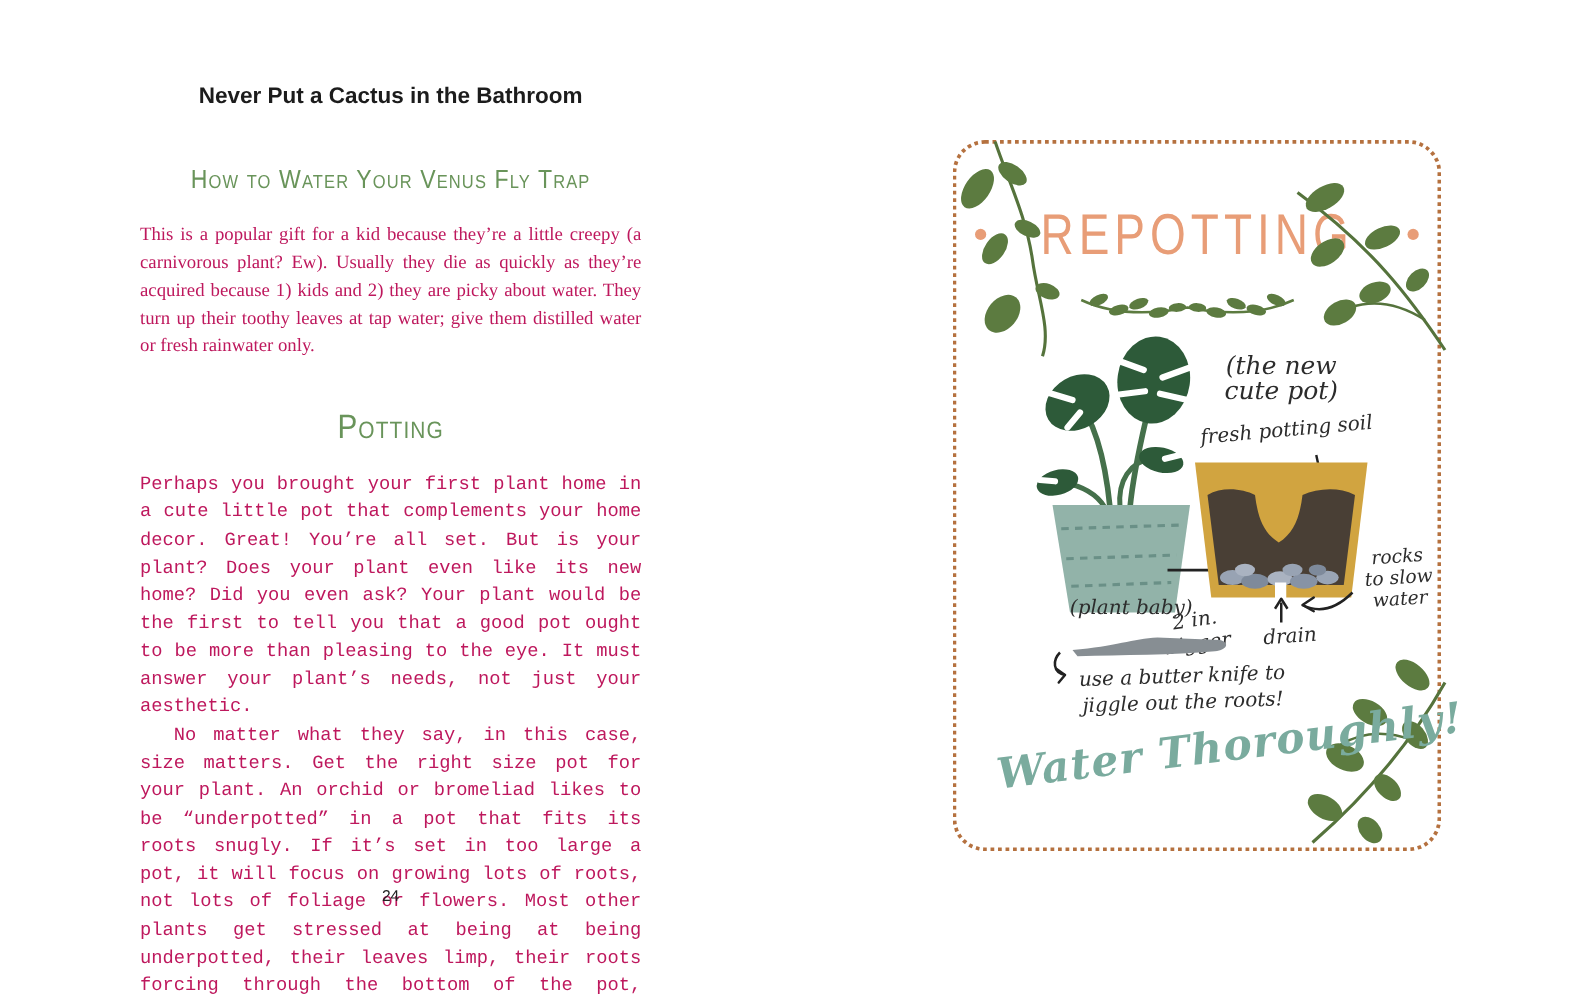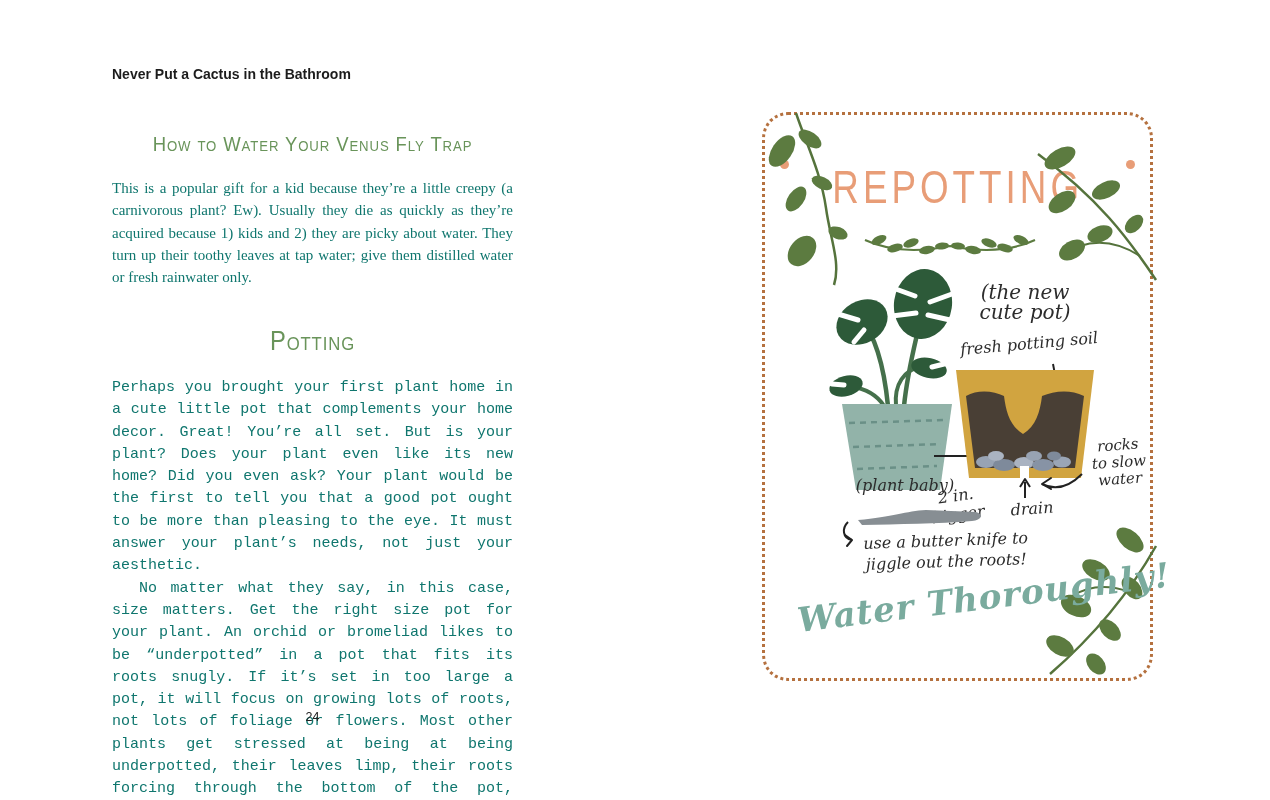--- a/index.html
+++ b/index.html
@@ -7,53 +7,53 @@
   .page {
     position:relative; width:1270px; height:800px;
     background:#ffffff; overflow:hidden;
     font-family:"Liberation Serif", serif;
   }
 
   
   .left-col { position:absolute; left:112px; top:0; width:401px; height:800px; }
   .running-header {
     position:absolute; top:66px; left:0; width:100%;
-    text-align:left; font-family:"Liberation Sans", sans-serif;
-    font-size:14px; font-weight:600; color:#1c1c1c; letter-spacing:0;
+    text-align:center; font-family:"Liberation Sans", sans-serif;
+    font-size:18px; font-weight:600; color:#1c1c1c; letter-spacing:0;
   }
   .deco-heading {
     position:absolute; left:0; width:100%; text-align:center;
     font-family:"Liberation Sans", sans-serif; font-variant:small-caps;
     color:#69945a; font-weight:500; letter-spacing:1px;
     transform:scaleX(0.88); transform-origin:center;
   }
   .sec1-title { top:132px; font-size:21px; }
   .sec2-title { top:326px; font-size:27px; }
   .body-text {
     position:absolute; left:0; width:100%;
-    font-size:15px; line-height:22.3px; color:#0f766e;
+    font-size:15px; line-height:22.3px; color:#be185d;
     text-align:justify;
   }
   .para1 { top:177px; }
   .sec2-body { top:377px; }
   .sec2-body p { margin:0;font-family:Liberation Mono, monospace; }
   .indented { text-indent:27px; }
   .page-num {
     position:absolute; top:710px; left:0; width:100%; text-align:center;
     font-family:"Liberation Sans", sans-serif; font-size:12.5px; color:#222;
   }
 
   
   .illus-frame {
     position:absolute; left:762px; top:112px; width:391px; height:569px;
     border:3px dotted #b5713f; border-radius:26px;
   }
   .illus-title-row {
     position:absolute; left:762px; top:160px; width:391px;
-    display:flex; justify-content:center; gap:12px;
+    display:flex; align-items:center; justify-content:center; gap:12px;
   }
   .illus-title {
     font-family:"Liberation Sans", sans-serif; font-weight:400;
     font-size:46px; color:#e89d77; letter-spacing:5px;
     transform:scaleX(0.8); transform-origin:center;
   }
   .title-dot { width:9px; height:9px; border-radius:50%; background:#e89d77; }
 
   .abs { position:absolute; }
   .hand {

